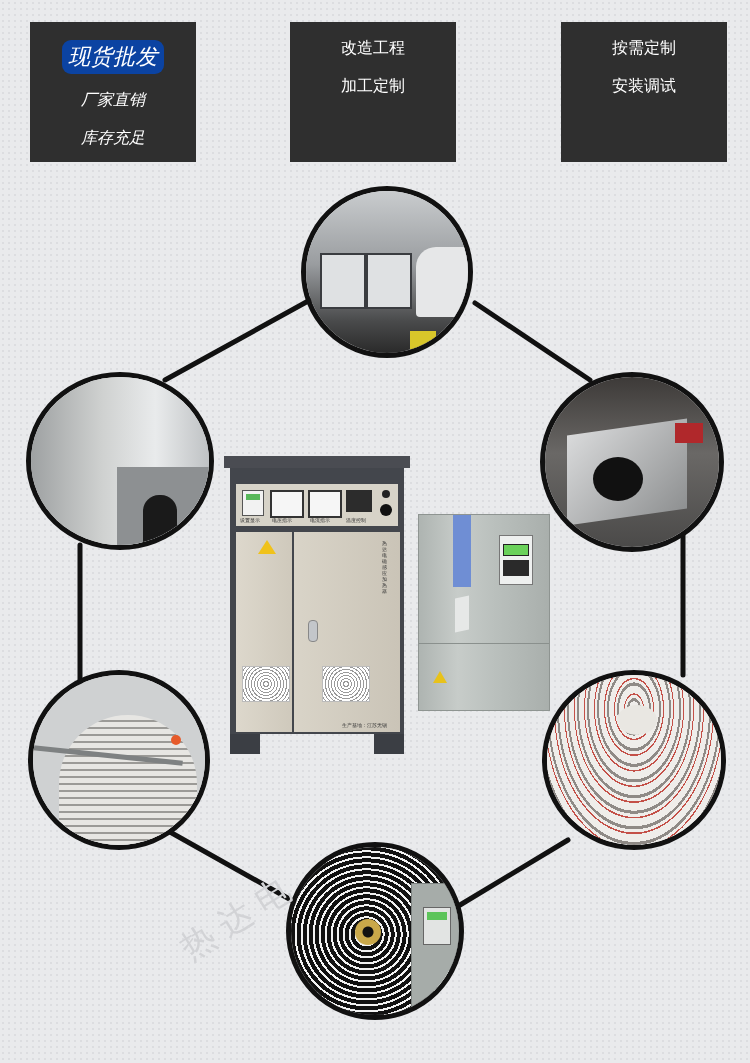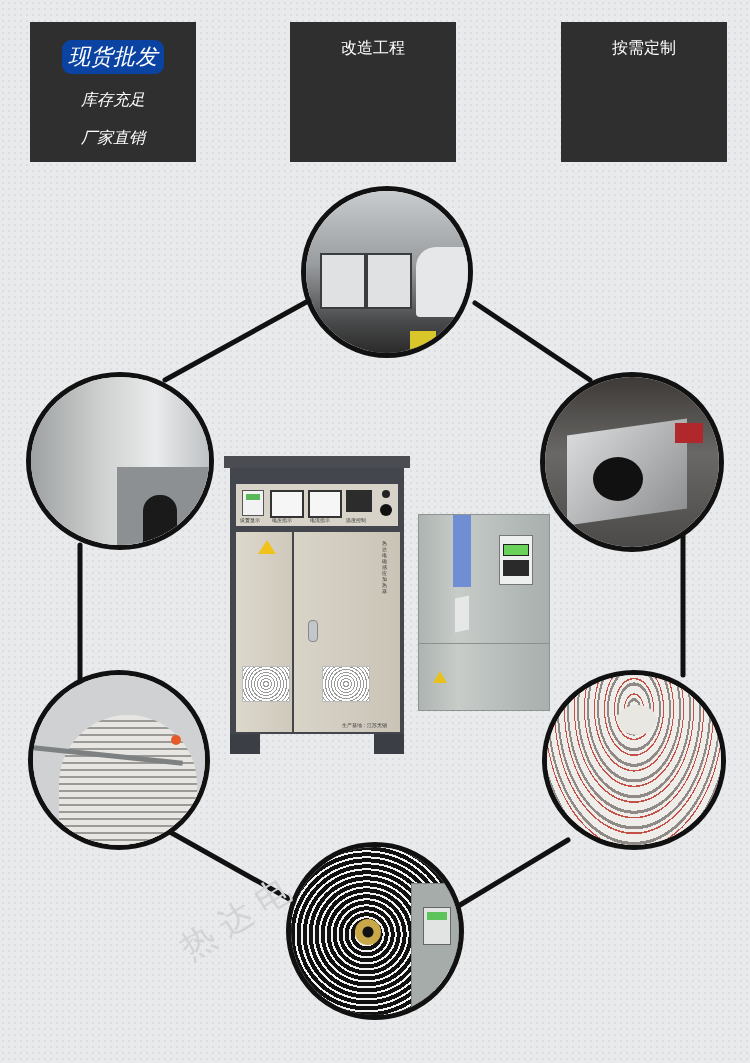--- a/index.html
+++ b/index.html
@@ -45,28 +45,30 @@
     transform:rotate(-32deg); transform-origin:left bottom; letter-spacing:10px;
     font-family: "DejaVu Serif", serif; pointer-events:none;
   }
   .tiny { font-size:5px; color:#333; }
 </style>
 </head>
 <body>
 
 <div class="feature-box" style="left:30px;font-style:italic;">
   <div class="pill">现货批发</div>
+  <div class="feature-line">厂家直销</div>
   <div class="feature-line">库存充足</div>
-  <div class="feature-line">厂家直销</div>
 </div>
 <div class="feature-box" style="left:290px;">
   <div class="feature-line">改造工程</div>
+  <div class="feature-line">加工定制</div>
 </div>
 <div class="feature-box" style="left:561px;">
   <div class="feature-line">按需定制</div>
+  <div class="feature-line">安装调试</div>
 </div>
 
 <svg class="hexlines" width="750" height="1063">
   <g stroke="#111" stroke-width="5" fill="none" stroke-linecap="round">
     <line x1="310" y1="300" x2="165" y2="380"></line>
     <line x1="475" y1="303" x2="590" y2="380"></line>
     <line x1="80" y1="545" x2="80" y2="690"></line>
     <line x1="683" y1="535" x2="683" y2="675"></line>
     <line x1="170" y1="832" x2="300" y2="905"></line>
     <line x1="460" y1="905" x2="568" y2="840"></line>

